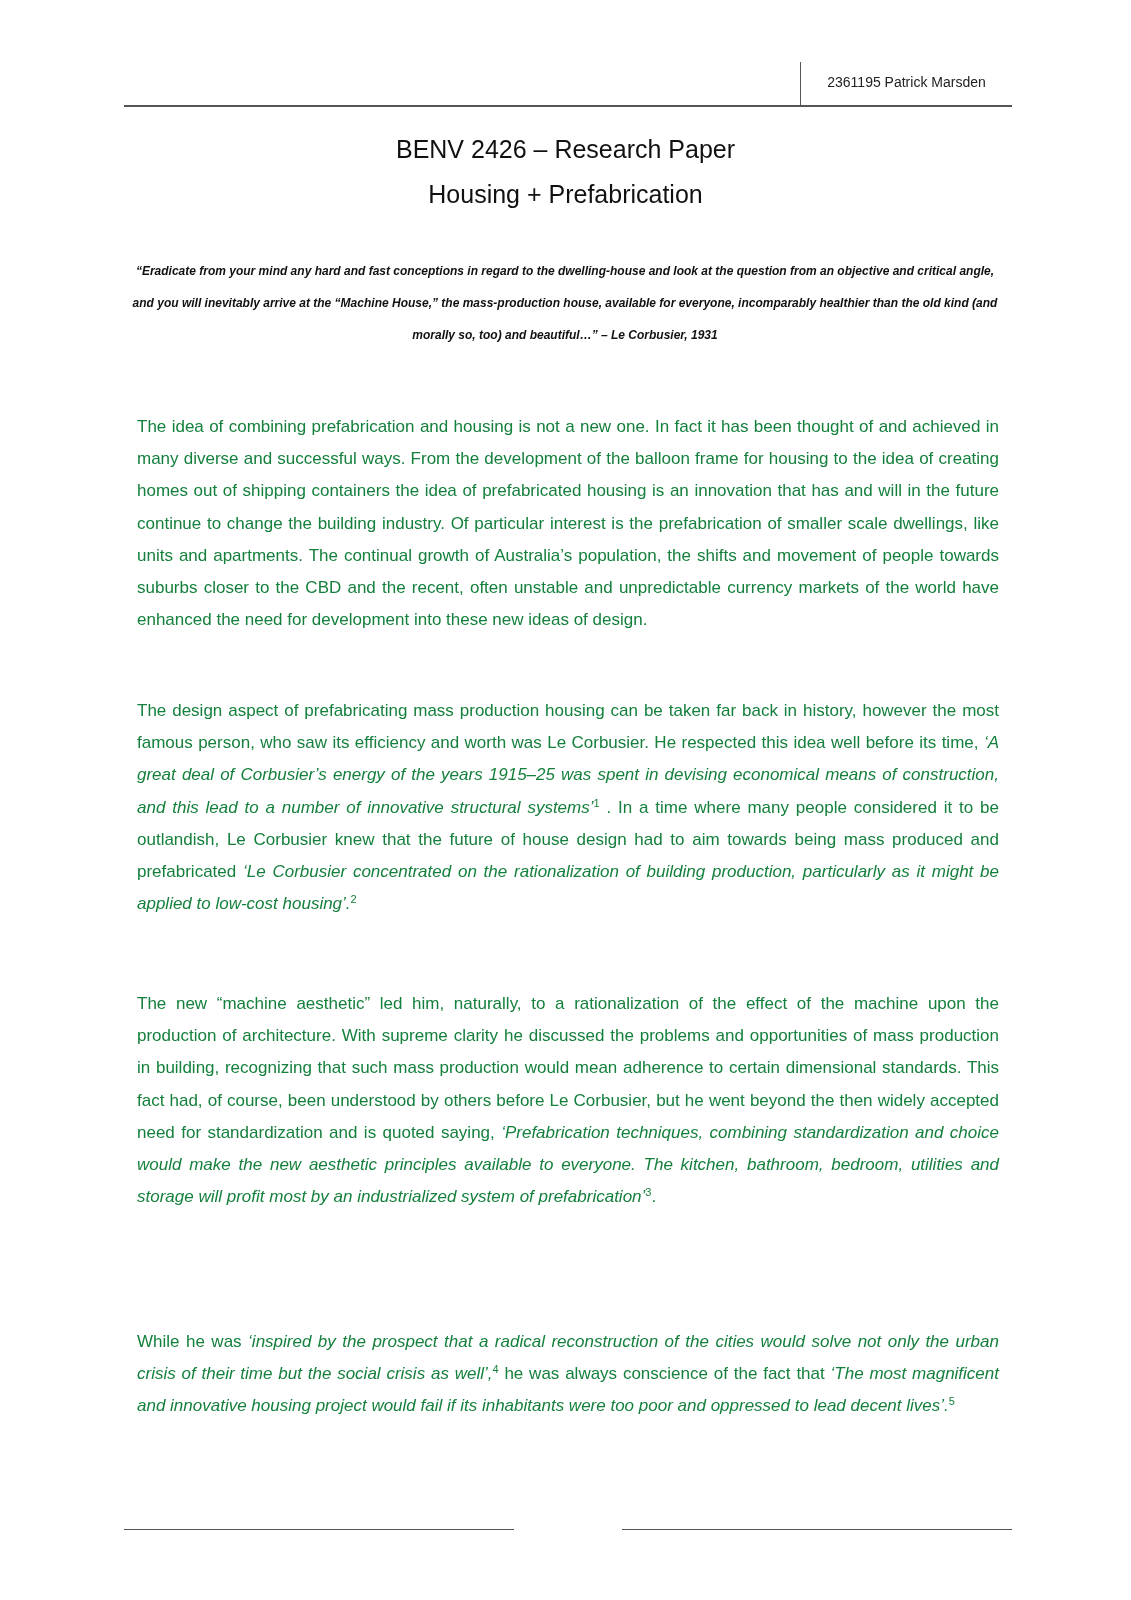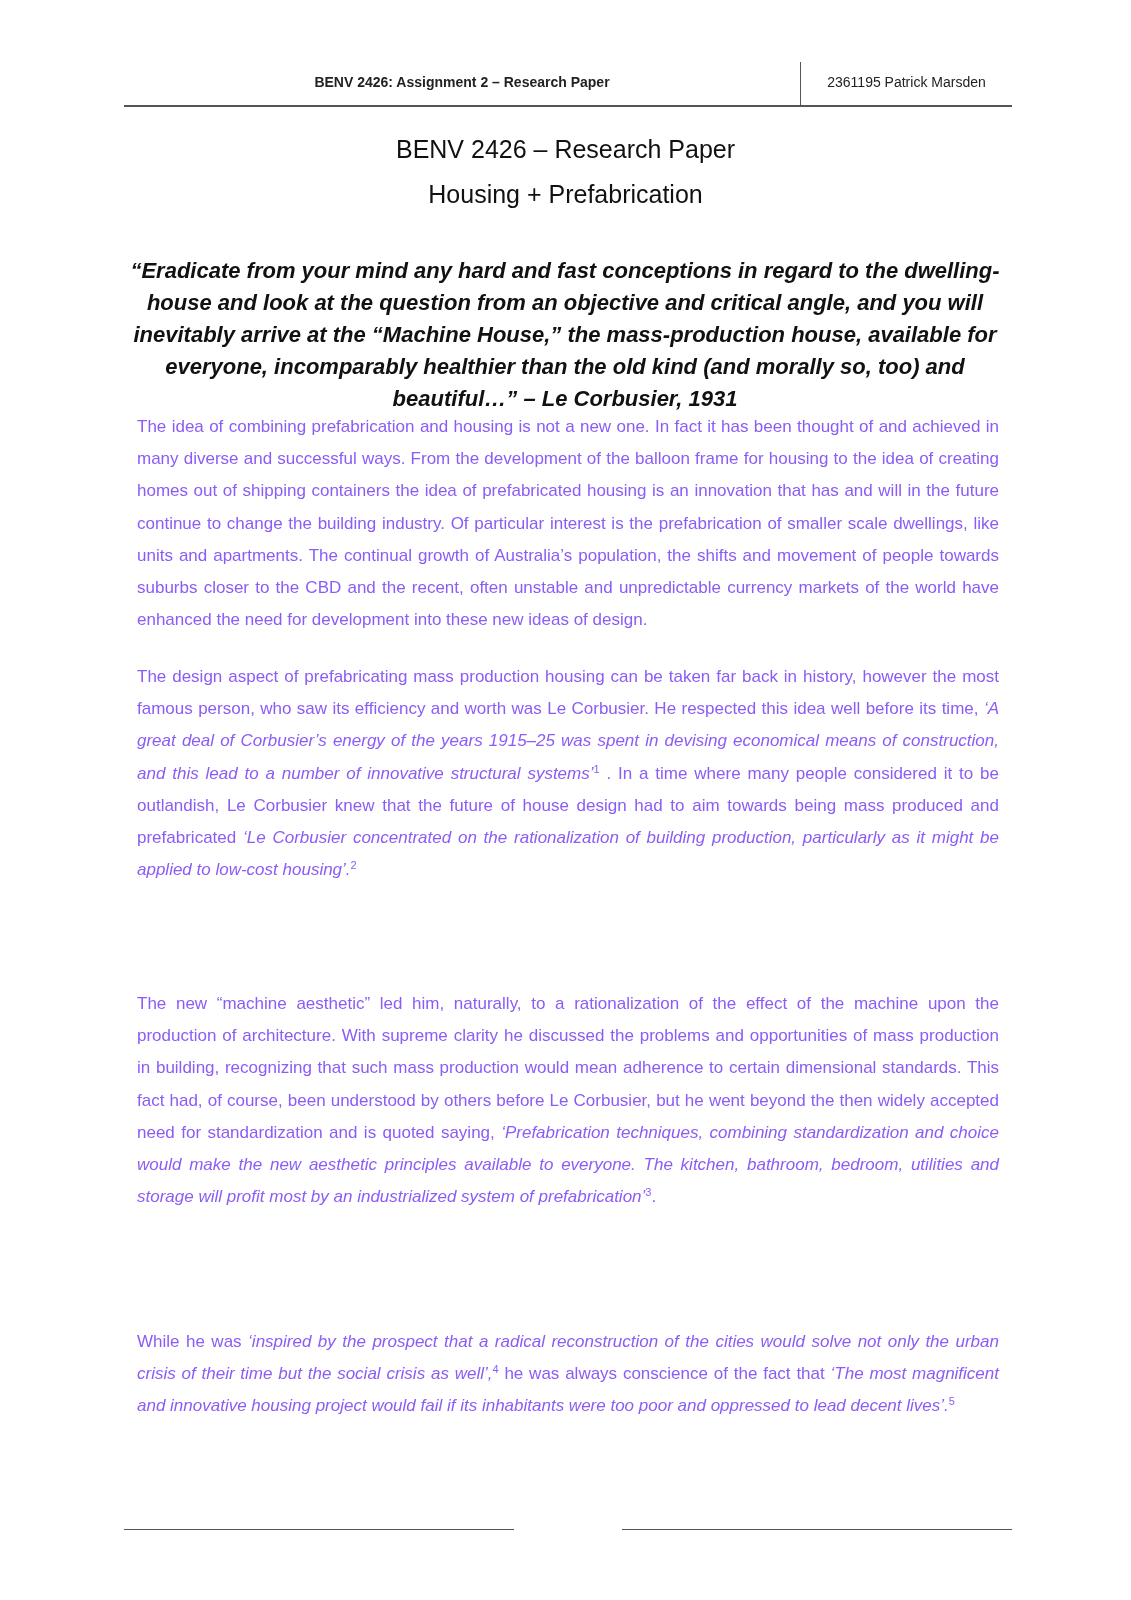--- a/index.html
+++ b/index.html
@@ -5,38 +5,37 @@
   html, body { margin: 0; padding: 0; background: #ffffff; }
   body { width: 1131px; height: 1600px; position: relative; overflow: hidden; font-family: "Liberation Sans", sans-serif; color: #111; }
   .header { position: absolute; top: 62px; left: 124px; width: 888px; height: 44px; }
   .header-left { position: absolute; left: 0; width: 676px; top: 12px; text-align: center; font-size: 14px; font-weight: bold; color: #222; }
   .header-sep { position: absolute; left: 676px; top: 0; width: 1px; height: 44px; background: #555; }
   .header-right { position: absolute; left: 677px; right: 0; top: 12px; text-align: center; font-size: 14px; color: #222; }
   .header-rule { position: absolute; top: 105px; left: 124px; width: 888px; height: 2px; background: #555; }
   .title { position: absolute; left: 0; width: 1131px; text-align: center; font-size: 25px; color: #111; }
   .title1 { top: 135px; }
   .title2 { top: 180px; }
-  .epigraph { position: absolute; top: 255px; left: 130px; width: 870px; text-align: center; font-size: 22px; font-weight: bold; font-style: italic; line-height: 32px; color: #111; }
-  .para { position: absolute; left: 137px; width: 862px; font-size: 17px; line-height: 32.2px; text-align: justify; color: #8b5cf6; }
+  .epigraph { position: absolute; top: 255px; left: 130px; width: 870px; text-align: center; font-size: 12px; font-weight: bold; font-style: italic; line-height: 32px; color: #111; }
+  .para { position: absolute; left: 137px; width: 862px; font-size: 17px; line-height: 32.2px; text-align: justify; color: #15803d; }
   .para .q { font-style: italic; }
   .para sup { font-size: 11px; vertical-align: 6px; line-height: 0; }
   .p1 { top: 411px; }
-  .p2 { top: 661px; }
+  .p2 { top: 695px; }
   .p3 { top: 988px; }
   .p4 { top: 1326px; }
   .footer { position: absolute; top: 1518px; left: 124px; width: 888px; height: 24px; }
   .footer-rule-l { position: absolute; left: 0; top: 11px; width: 390px; height: 1px; background: #555; }
   .footer-rule-r { position: absolute; right: 0; top: 11px; width: 390px; height: 1px; background: #555; }
   .footer-label { position: absolute; left: 0; right: 0; top: 2px; text-align: center; font-size: 14px; font-weight: bold; color: #222; }
 </style>
 </head>
 <body>
 
 <div class="header">
-  <div class="header-left">BENV 2426:  Assignment 2 – Research Paper</div>
   <div class="header-sep"></div>
   <div class="header-right">2361195 Patrick Marsden</div>
 </div>
 <div class="header-rule"></div>
 
 <div class="title title1">BENV 2426 – Research Paper</div>
 <div class="title title2">Housing + Prefabrication</div>
 
 <div class="epigraph">“Eradicate from your mind any hard and fast conceptions in regard to the dwelling-house and look at the question from an objective and critical angle, and you will inevitably arrive at the “Machine House,” the mass-production house, available for everyone, incomparably healthier than the old kind (and morally so, too) and beautiful…” – Le Corbusier, 1931</div>
 

